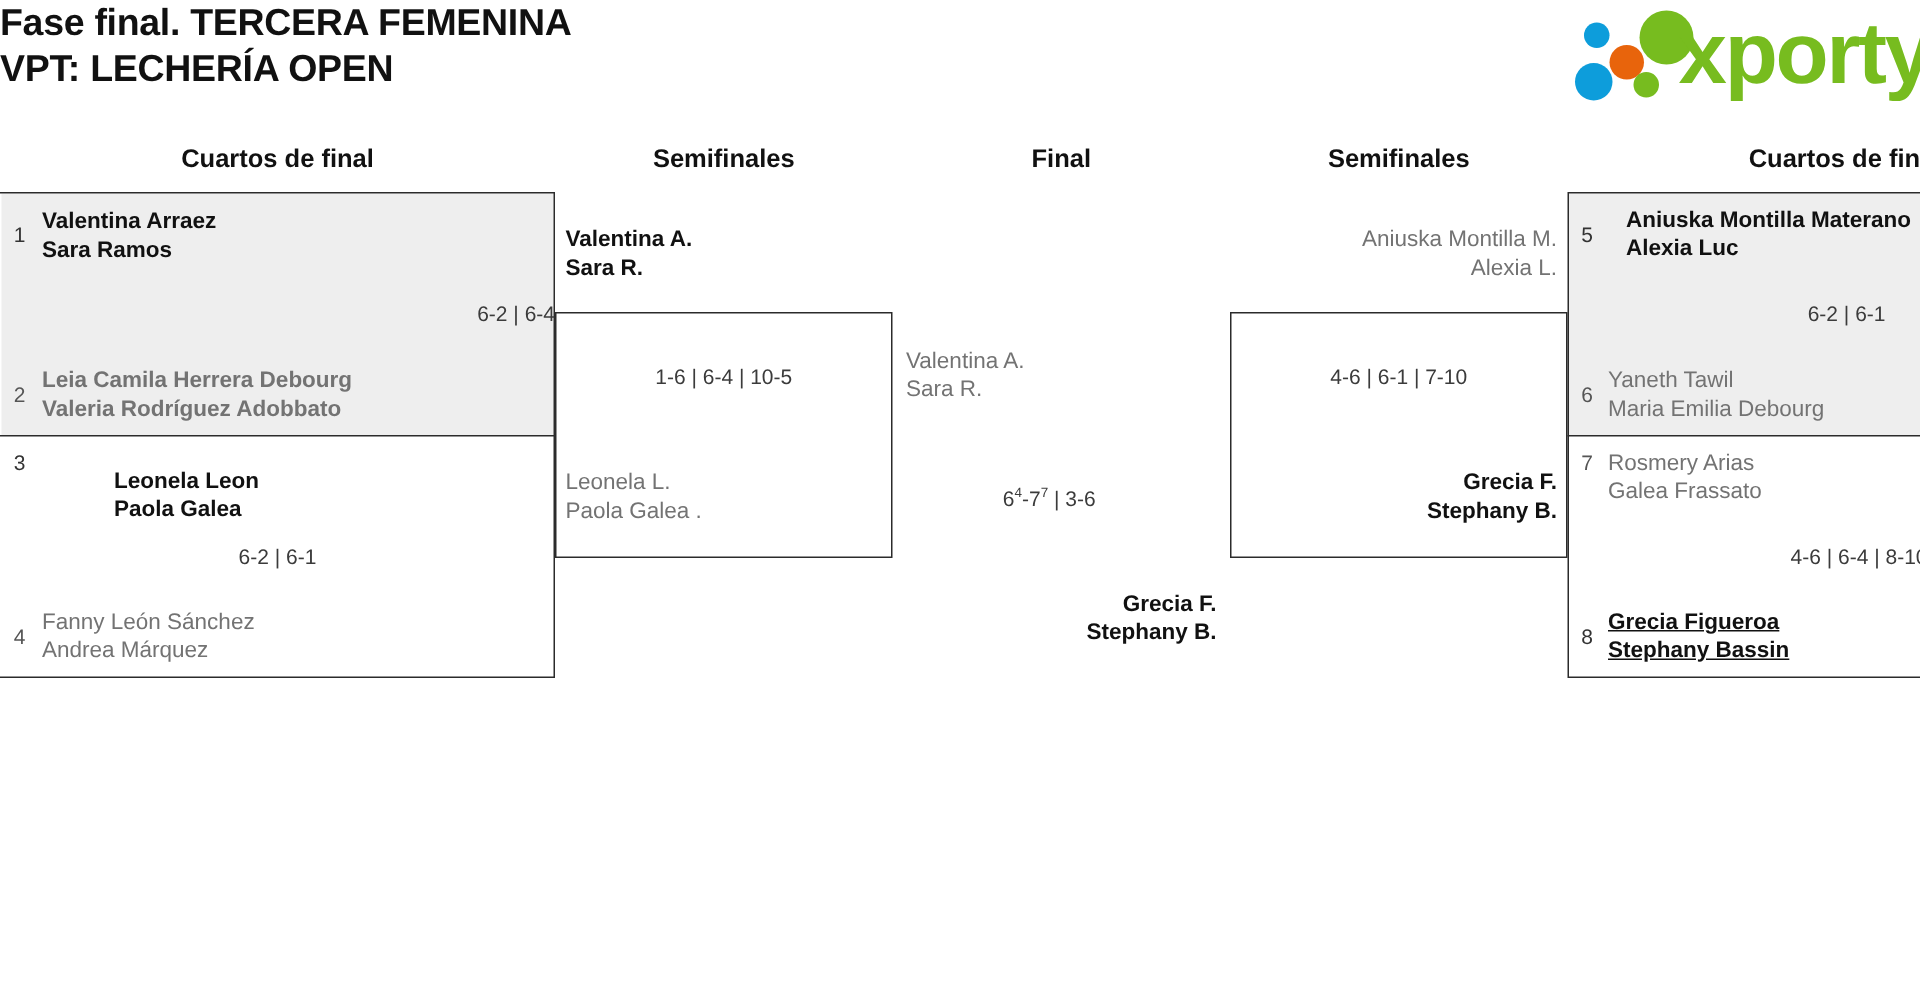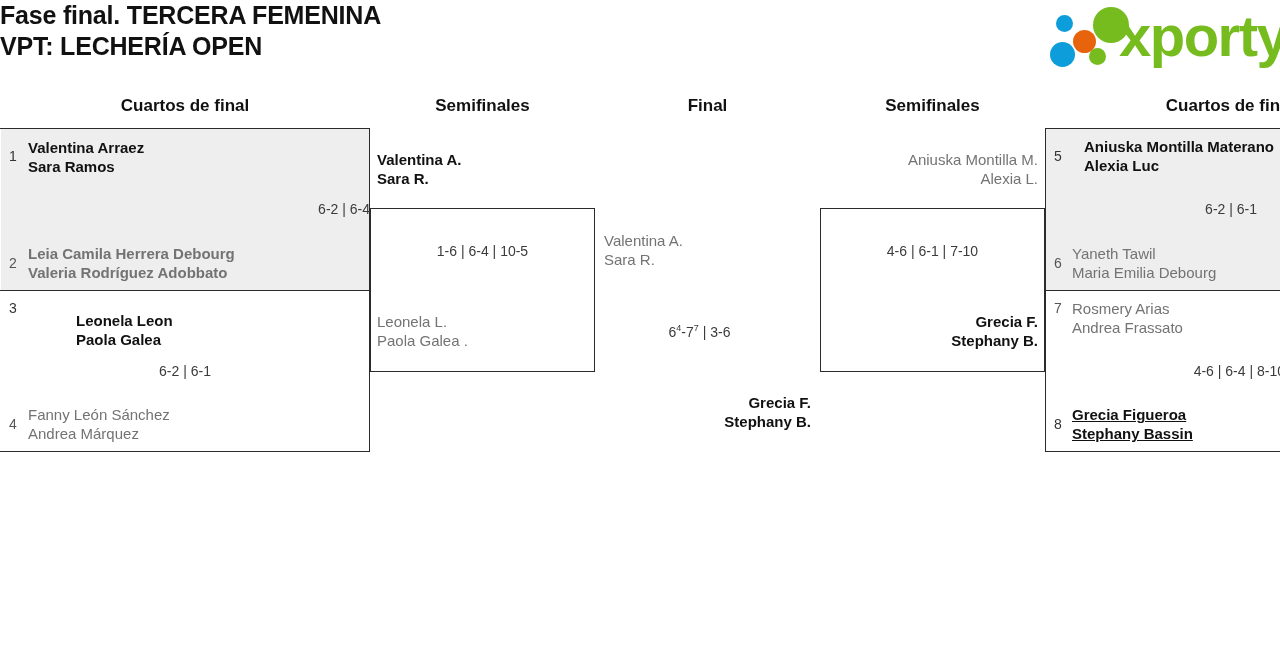--- a/index.html
+++ b/index.html
@@ -246,21 +246,21 @@
 
 <div class="seed loser-seed" style="left:1047px; top:255px;">6</div>
 <div class="team loser" style="left:1072px; top:244px;">
   <span class="nm">Yaneth Tawil</span>
   <span class="nm">Maria Emilia Debourg</span>
 </div>
 
 <div class="seed loser-seed" style="left:1047px; top:300px;">7</div>
 <div class="team loser" style="left:1072px; top:299px;">
   <span class="nm">Rosmery Arias</span>
-  <span class="nm">Andrea Frassato</span>
+  <span class="nm">Galea Frassato</span>
 </div>
 
 <div class="score align-right" style="left:1045px; top:363px; width:240px;">4-6 | 6-4 | 8-10</div>
 
 <div class="seed" style="left:1047px; top:416px;">8</div>
 <div class="team winner" style="left:1072px; top:405px;text-decoration:underline;">
   <span class="nm">Grecia Figueroa</span>
   <span class="nm">Stephany Bassin</span>
 </div>
 

